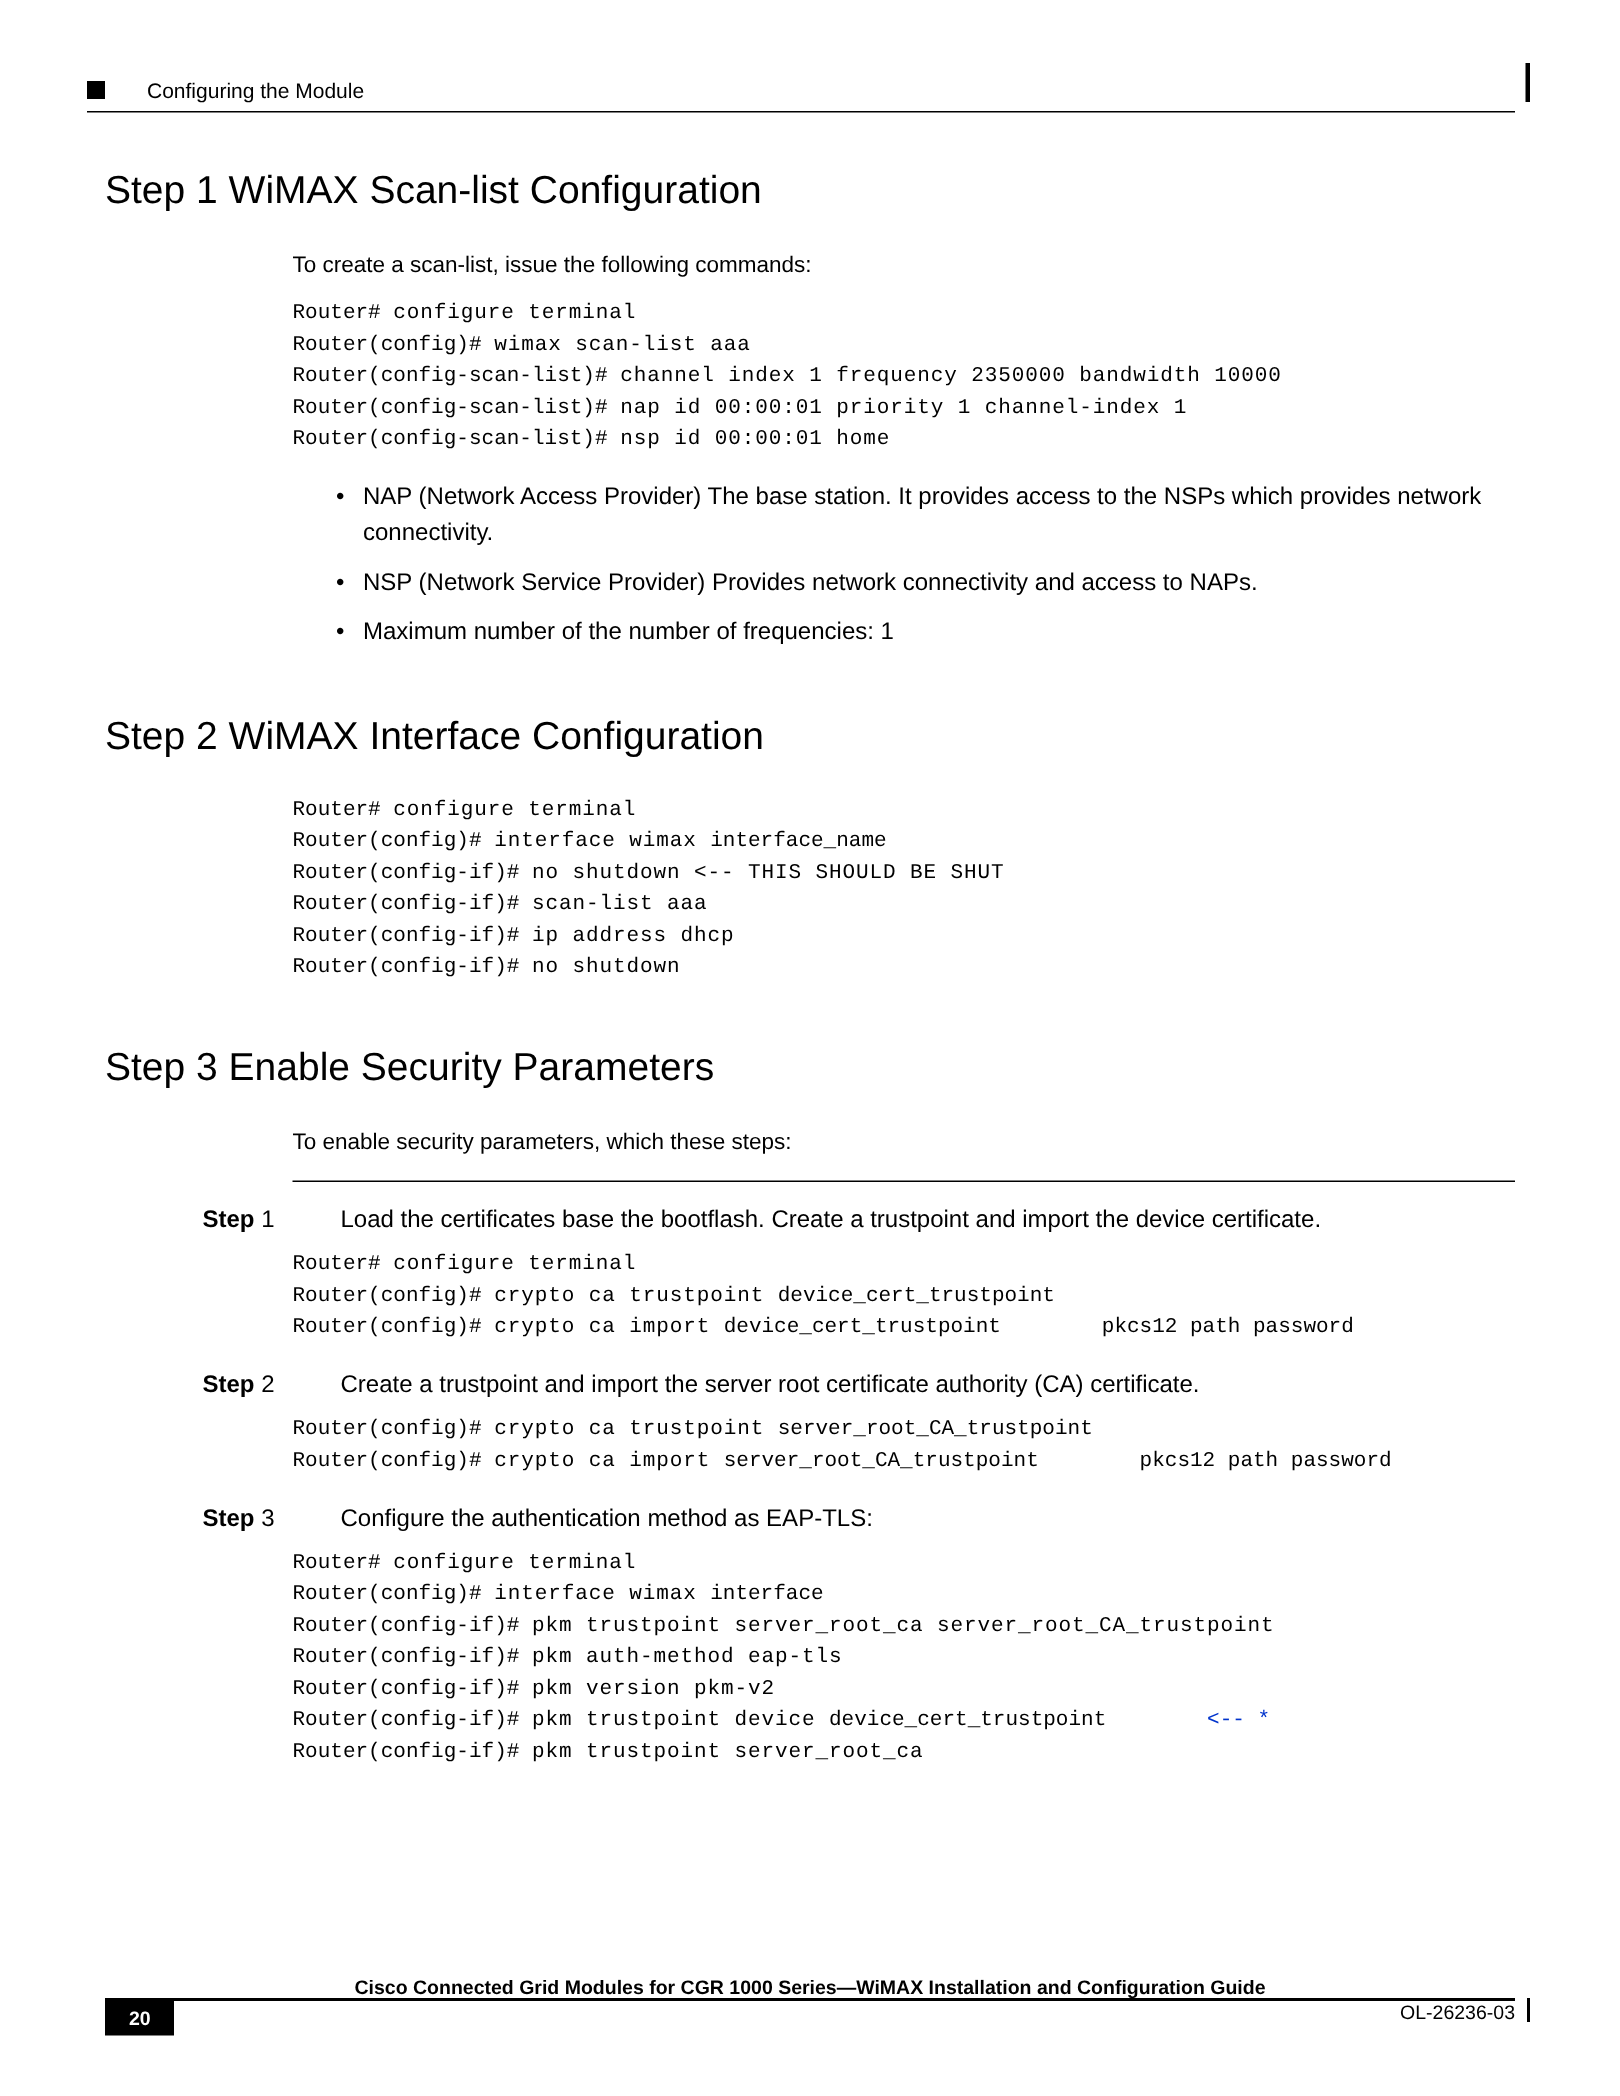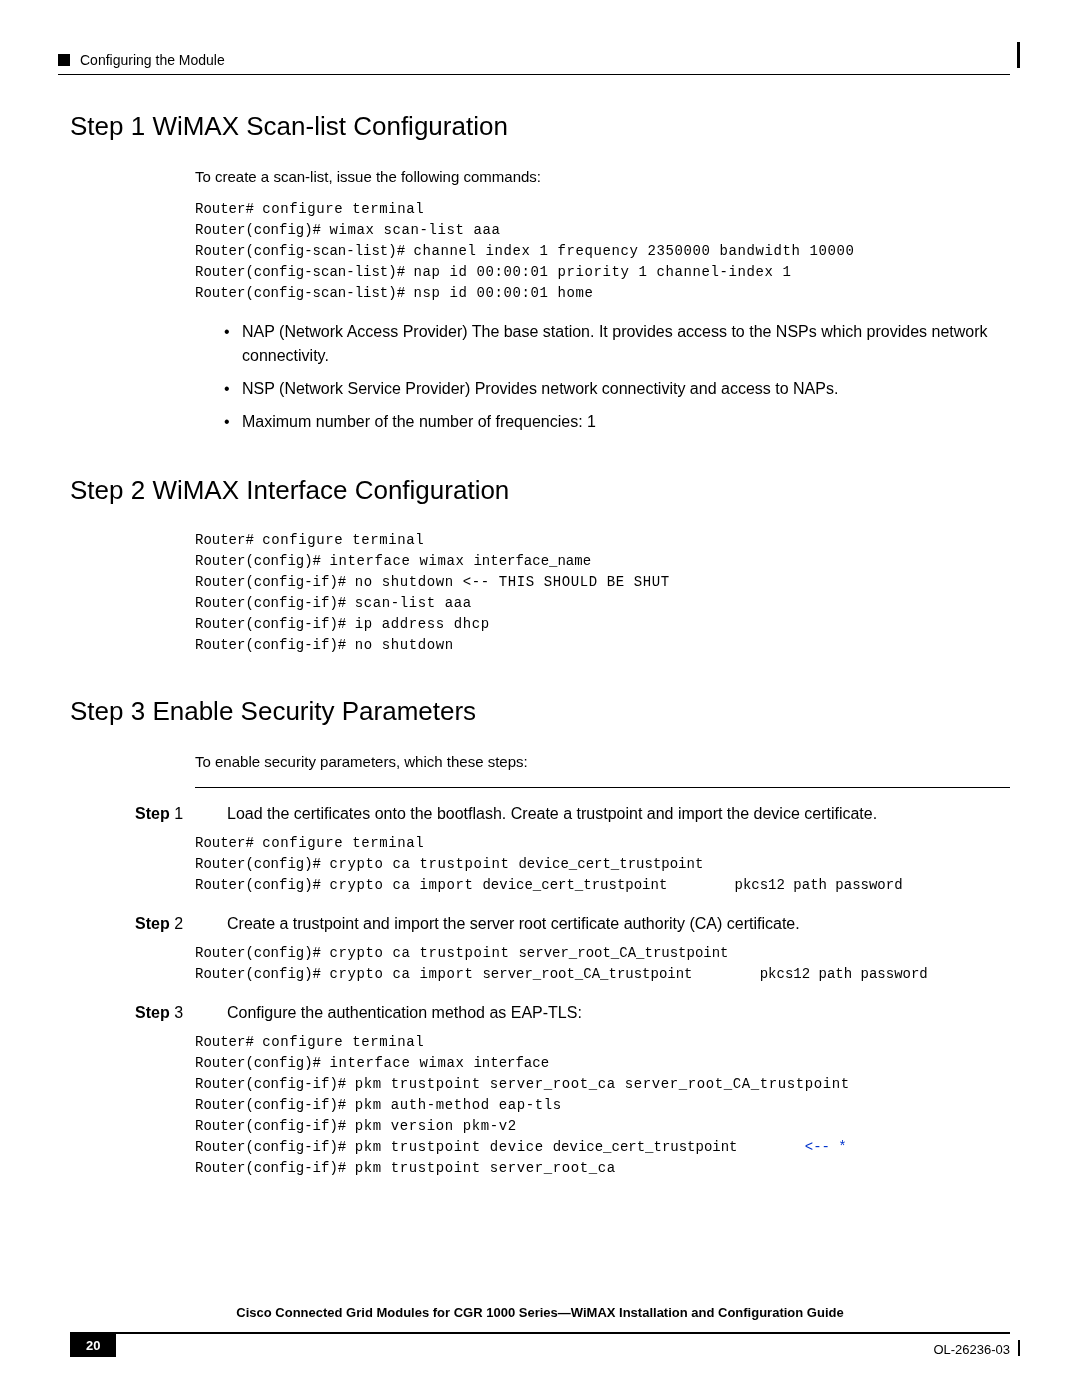--- a/index.html
+++ b/index.html
@@ -5,21 +5,21 @@
     * { margin: 0; padding: 0; box-sizing: border-box; }
     body {
       width: 1080px;
       height: 1397px;
       background: #fff;
       font-family: Arial, Helvetica, sans-serif;
       position: relative;
       color: #000;
     }
     .page { padding: 52px 70px 0 70px; position: relative; height: 100%; }
-    .header-row { display: flex; align-items: center; gap: 10px; margin-bottom: 6px; margin-left: -12px; }
+    .header-row { display: flex; align-items: center; gap: 28px; margin-bottom: 6px; margin-left: -12px; }
     .header-bullet { width: 12px; height: 12px; background: #000; }
     .header-text { font-size: 14px; }
     .header-rule { border-top: 1px solid #000; margin-left: -12px; margin-bottom: 36px; }
     .change-bar-top { position: absolute; right: 60px; top: 42px; width: 3px; height: 26px; background: #000; }
     .h1 { font-size: 26px; font-weight: 400; margin-top: 40px; margin-bottom: 24px; }
     .h1:first-of-type { margin-top: 20px; }
     .indent1 { margin-left: 125px; }
     .para { font-size: 15px; line-height: 1.5; margin-bottom: 10px; }
     .code-block {
       font-family: "Courier New", Courier, monospace;
@@ -32,23 +32,23 @@
     .note-item { display: flex; font-size: 16px; line-height: 1.55; margin-left: 154px; margin-bottom: 8px; }
     .note-bullet { width: 18px; flex: 0 0 18px; }
     .step-row { display: flex; font-size: 16px; line-height: 1.55; margin-left: 65px; margin-bottom: 6px; margin-top: 14px; gap: 32px; }
     .step-label { flex: 0 0 60px; font-weight: 700; }
     .step-label .stepno { font-weight: 400; }
     .hr-sub { border: none; border-top: 1px solid #000; margin: 14px 0 2px 125px; }
     .footer {
       position: absolute; bottom: 40px; left: 0; right: 0;
       padding: 0 70px;
     }
-    .footer-guide { font-size: 13px; text-align: center; font-weight: 700; margin-bottom: 12px; }
+    .footer-guide { font-size: 13px; text-align: center; font-weight: 700; margin-bottom: 0; }
     .footer-rule { border-top: 2px solid #000; margin-bottom: 0; }
-    .footer-bar { display: flex; align-items: flex-end; justify-content: space-between; }
+    .footer-bar { display: flex; align-items: flex-start; justify-content: space-between; }
     .page-num-box { background: #000; color: #fff; font-size: 13px; font-weight: 700; padding: 4px 16px; }
     .doc-id { font-size: 13px; position: relative; }
     .change-bar-bot { position: absolute; right: -10px; top: -2px; width: 2px; height: 16px; background: #000; }
     .blue { color: #0033cc; }
   </style>
 </head>
 <body>
 
 <div class="page">
   <div class="change-bar-top"></div>
@@ -87,21 +87,21 @@
 <span>Router(config-if)# </span><span class="bold">scan-list aaa</span>
 <span>Router(config-if)# </span><span class="bold">ip address dhcp</span>
 <span>Router(config-if)# </span><span class="bold">no shutdown</span></div>
 
   <h2 class="h1">Step 3 Enable Security Parameters</h2>
   <p class="para indent1">To enable security parameters, which these steps:</p>
   <hr class="hr-sub">
 
   <div class="step-row">
     <div class="step-label"><span>Step </span><span class="stepno">1</span></div>
-    <div>Load the certificates onto the bootflash. Create a trustpoint and import the device certificate.</div>
+    <div>Load the certificates base the bootflash. Create a trustpoint and import the device certificate.</div>
   </div>
   <div class="code-block"><span>Router# </span><span class="bold">configure terminal</span>
 <span>Router(config)# </span><span class="bold">crypto ca trustpoint </span><span>device_cert_trustpoint</span>
 <span>Router(config)# </span><span class="bold">crypto ca import </span><span>device_cert_trustpoint</span><span>        </span><span>pkcs12 path password</span></div>
 
   <div class="step-row">
     <div class="step-label"><span>Step </span><span class="stepno">2</span></div>
     <div>Create a trustpoint and import the server root certificate authority (CA) certificate.</div>
   </div>
   <div class="code-block"><span>Router(config)# </span><span class="bold">crypto ca trustpoint </span><span>server_root_CA_trustpoint</span>

